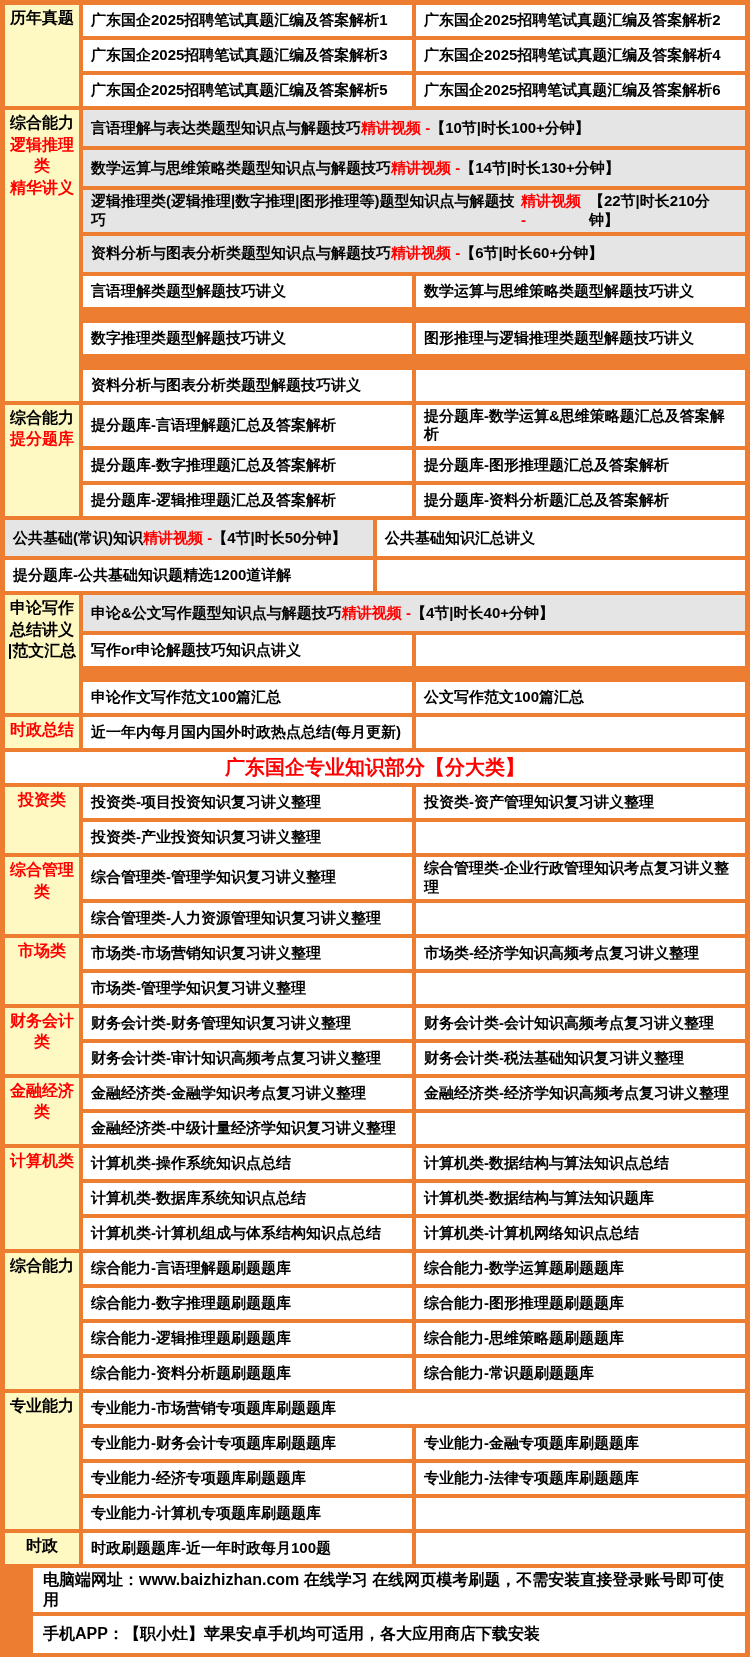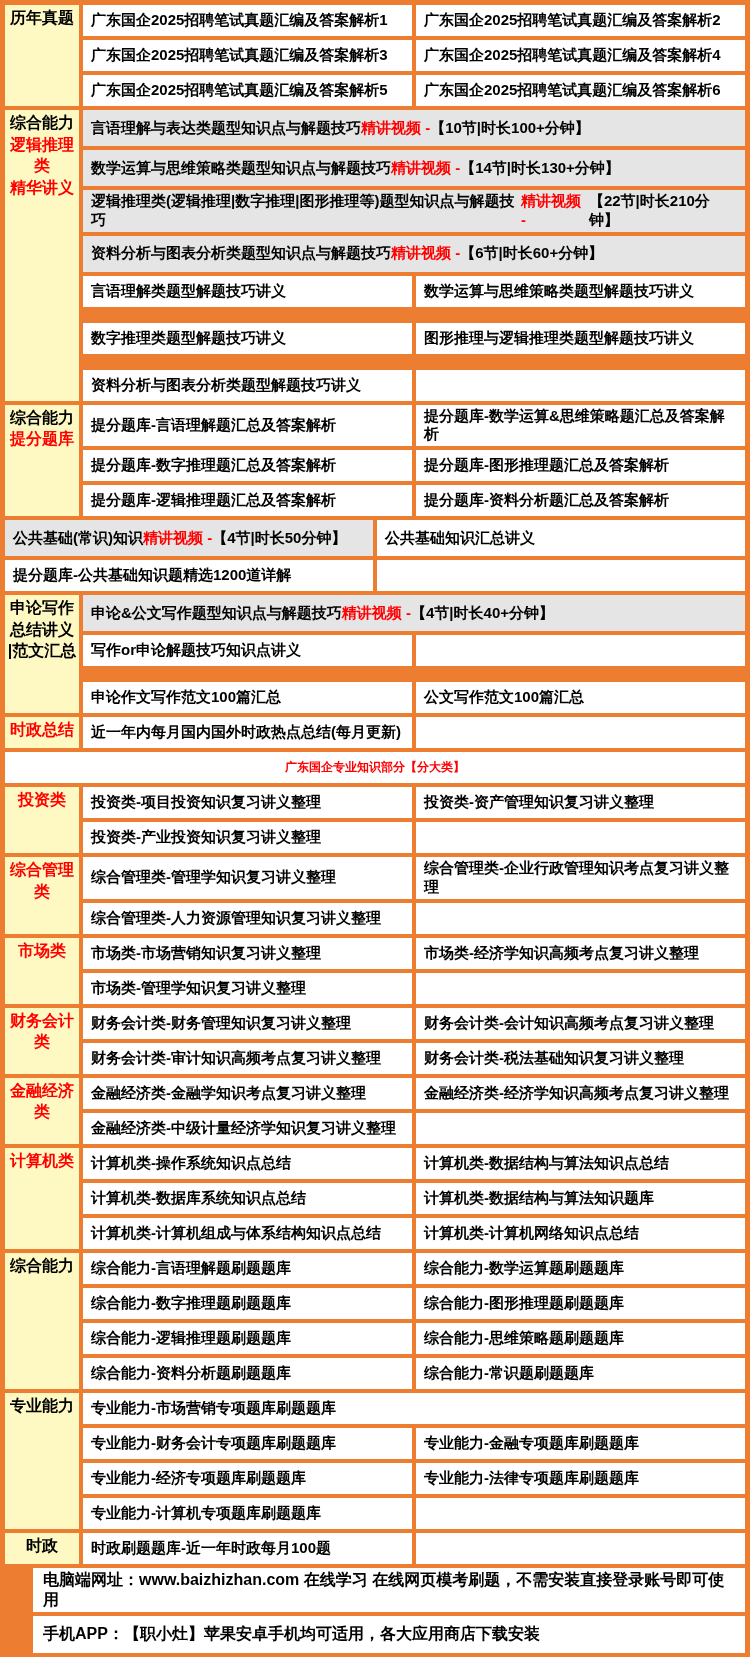--- a/index.html
+++ b/index.html
@@ -7,21 +7,21 @@
   .tbl{box-sizing:border-box;width:750px;background:#ED7D31;padding:5px;display:flex;flex-direction:column;gap:4px;}
   .sec{display:flex;gap:4px;}
   .lbl{width:72px;flex:none;background:#fef9c3;display:flex;flex-direction:column;align-items:center;text-align:center;font-size:16px;line-height:1.35;padding:2px 1px;}
   .rows{flex:1;display:flex;flex-direction:column;gap:4px;min-width:0;}
   .row{display:flex;gap:4px;min-height:31px;}
   .row.video{min-height:36px;}
   .row.headerrow{min-height:31px;}
   .row.footerrow{min-height:37px;margin-left:28px;}
   .cell{background:#fff;flex:1 1 0;display:flex;align-items:center;padding:2px 8px;font-size:15px;line-height:1.25;min-width:0;}
   .cell.hl{background:#e5e5e5;}
-  .cell.center{justify-content:center;text-align:center;font-size:12px;}
+  .cell.center{justify-content:center;text-align:center;font-size:20px;}
   .red{color:#FF0000;}
   .footerrow .cell{font-size:16px;padding-left:10px;}
 </style>
 </head>
 <body>
 
 <div class="tbl">
 
   <div class="sec">
     <div class="lbl">

